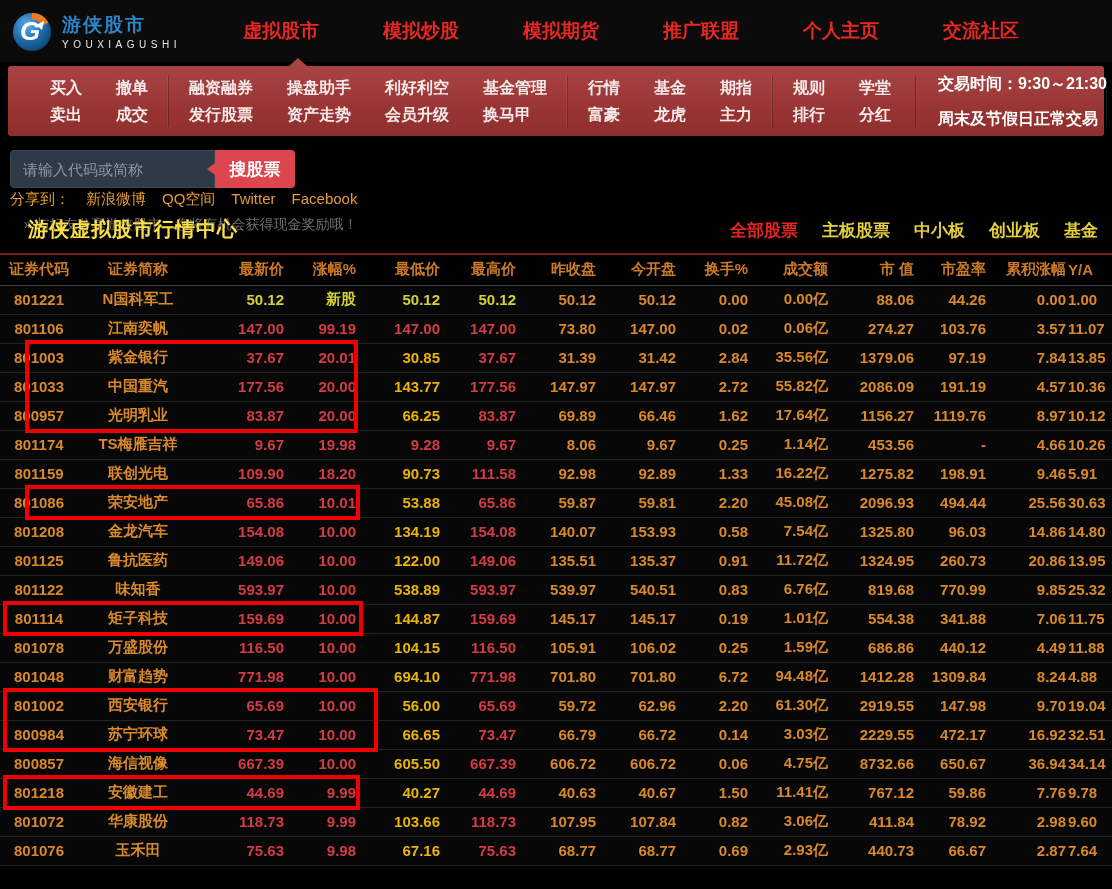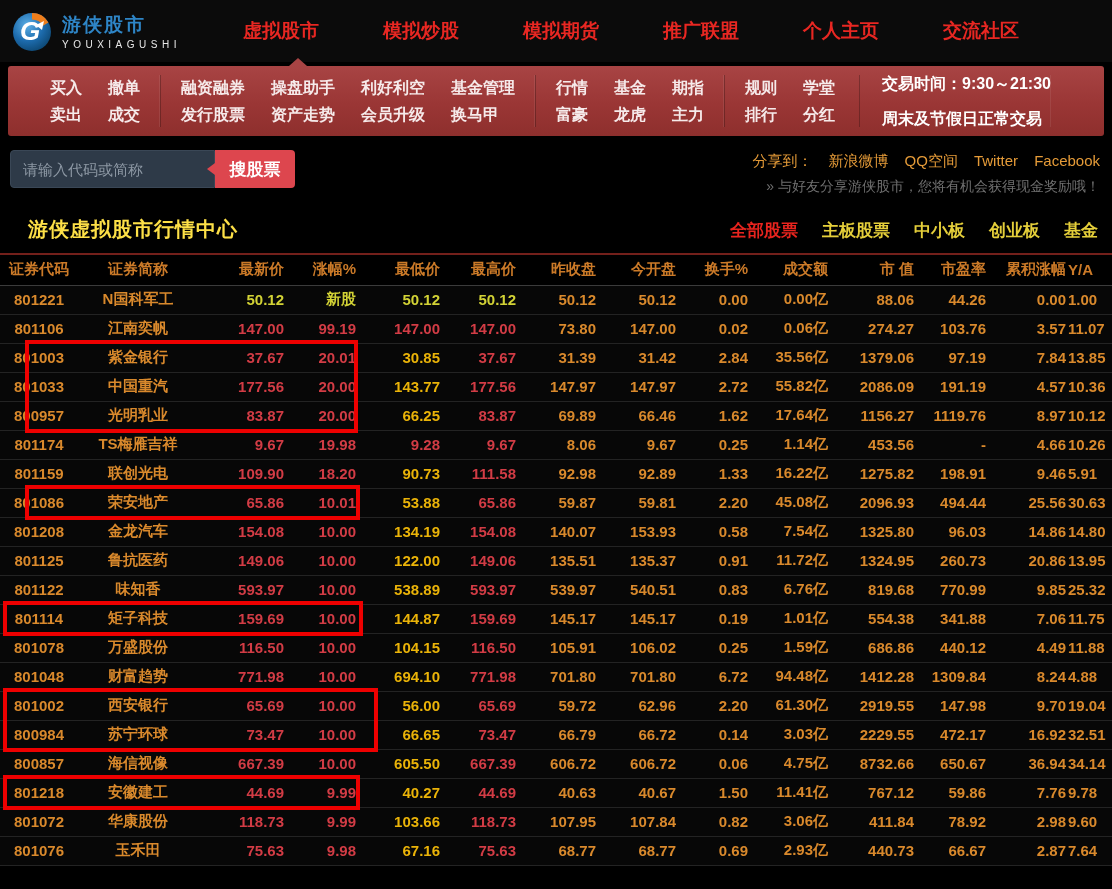--- a/index.html
+++ b/index.html
@@ -25,33 +25,33 @@
     position:relative; margin:4px 8px 0 8px; height:70px;
     background:linear-gradient(180deg,#a84444 0%,#9a3635 55%,#8e2f2d 100%);
     border-radius:3px; display:flex; align-items:center; padding:0 22px;
   }
   .submenu-arrow {
     position:absolute; top:-8px; left:281px; width:0; height:0;
     border-left:9px solid transparent; border-right:9px solid transparent;
     border-bottom:8px solid #a84444;
   }
   .submenu-groups { display:flex; align-items:center; height:100%; }
-  .sub-group { display:flex; gap:26px; padding:0 20px; height:52px; align-items:center; }
+  .sub-group { display:flex; gap:34px; padding:0 20px; height:52px; align-items:center; }
   .sub-group + .sub-group { border-left:1px solid rgba(0,0,0,0.25); box-shadow:-1px 0 0 rgba(255,255,255,0.08); }
   .sub-col { display:flex; flex-direction:column; justify-content:center; gap:2px; }
   .sub-link { color:#f6eaea; font-size:16px; font-weight:bold; line-height:25px; text-decoration:none; cursor:pointer; white-space:nowrap; }
   .submenu-notice {
     margin-left:4px; padding-left:22px; height:52px;
     border-left:1px solid rgba(0,0,0,0.25); box-shadow:-1px 0 0 rgba(255,255,255,0.08) inset;
     display:flex; flex-direction:column; justify-content:center; gap:10px;
   }
   .submenu-notice div { color:#ffffff; font-size:16px; font-weight:bold; line-height:25px; white-space:nowrap; }
 
   
-  .searchbar { display:flex; justify-content:space-between; align-items:flex-start; padding:14px 10px 0 10px; height:62px; }
+  .searchbar { display:flex; justify-content:space-between; align-items:flex-start; padding:14px 10px 0 10px; height:62px;flex-direction:column; }
   .search-group { display:flex; position:relative; }
   .search-input {
     width:205px; height:38px; background:#2e3a48; border:1px solid #3a4756; border-radius:4px 0 0 4px;
     color:#cdd5de; font-size:15px; padding:0 12px; outline:none;
   }
   .search-input::placeholder { color:#8d98a4; }
   .search-btn {
     position:relative; height:38px; width:80px; background:#dd464e; color:#fff; border:none;
     border-radius:0 4px 4px 0; font-size:17px; font-weight:bold; cursor:pointer;
   }

